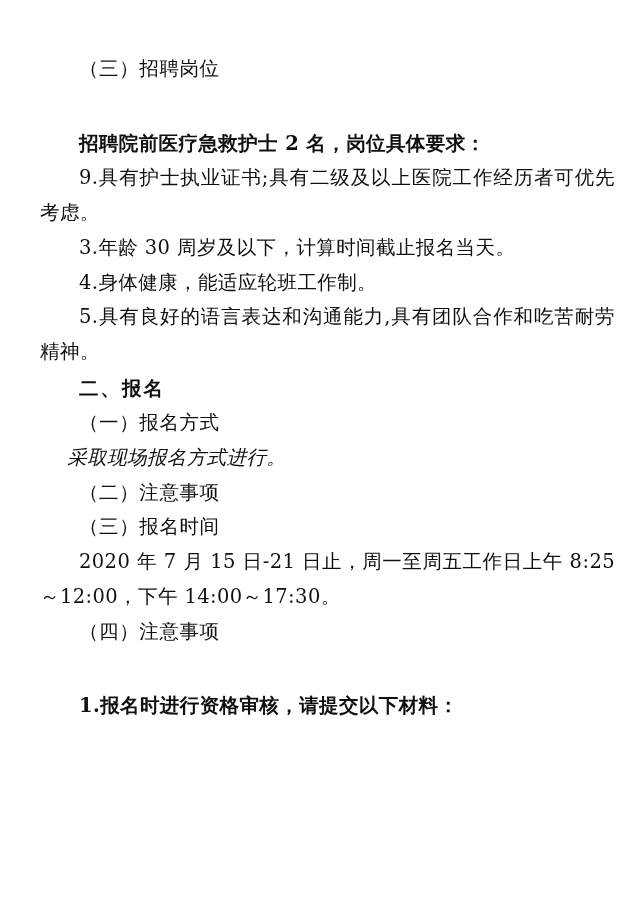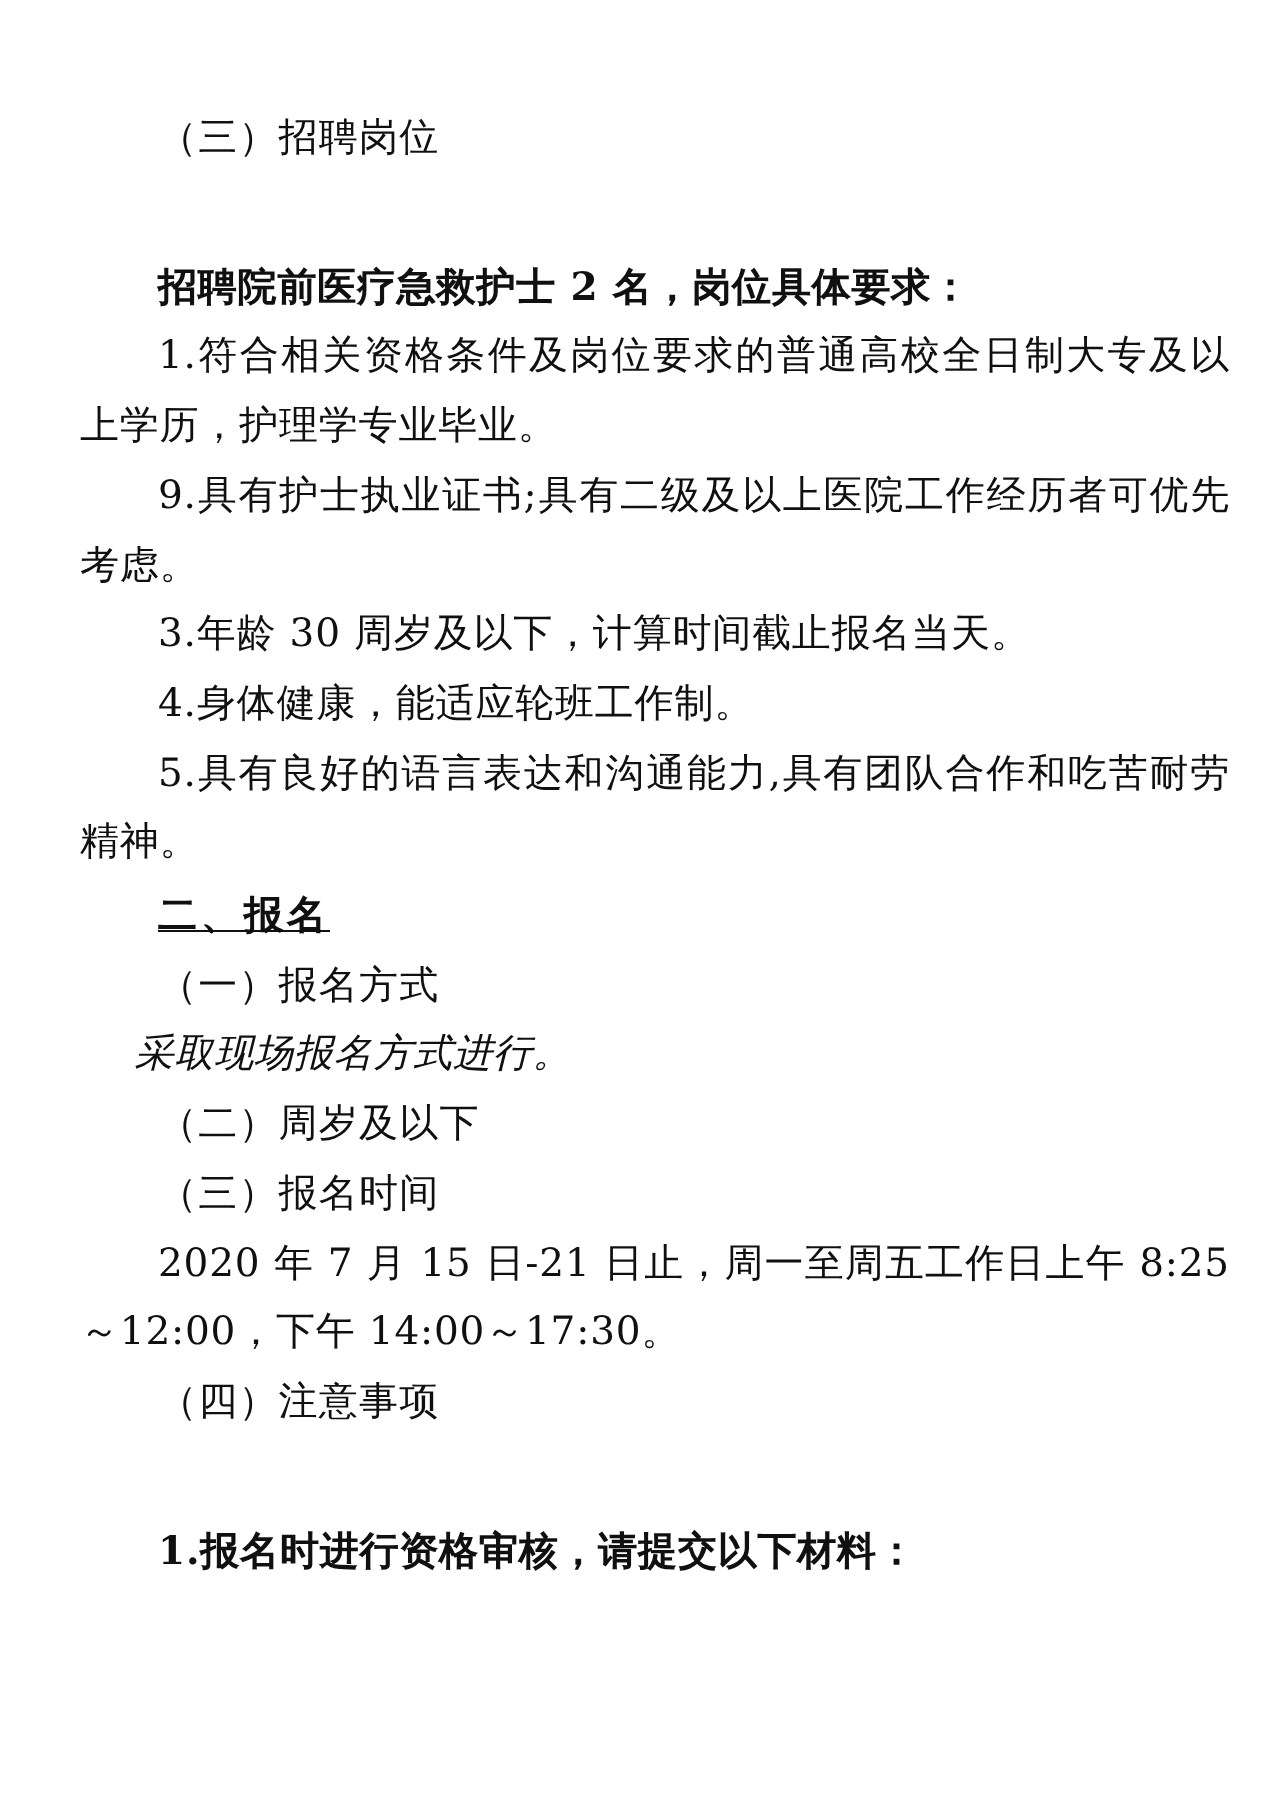--- a/index.html
+++ b/index.html
@@ -40,57 +40,55 @@
     font-style: italic;
   }
   .bold {
     font-weight: 700;
     margin-top: 40px;
   }
   .sec-head {
     text-indent: 2em;
     font-weight: 700;
     letter-spacing: 2px;
-    text-decoration: underline;
   }
   .sub-head {
     text-indent: 2em;
     letter-spacing: 0.6px;
   }
   .gap-top {
     margin-top: 2px;
   }
 </style>
 </head>
 <body>
 
 <div class="page">
   <div class="doc">
 
     <p class="sub-head">（三）招聘岗位</p>
 
     <p class="indent1 bold">招聘院前医疗急救护士 2 名，岗位具体要求：</p>
 
-    <p class="indent1">1.符合相关资格条件及岗位要求的普通高校全日制大专及以上学历，护理学专业毕业。</p>
 
     <p class="indent1">9.具有护士执业证书;具有二级及以上医院工作经历者可优先考虑。</p>
 
     <p class="indent1">3.年龄 30 周岁及以下，计算时间截止报名当天。</p>
 
     <p class="indent1">4.身体健康，能适应轮班工作制。</p>
 
     <p class="indent1">5.具有良好的语言表达和沟通能力,具有团队合作和吃苦耐劳精神。</p>
 
     <p class="sec-head gap-top">二、报名</p>
 
     <p class="sub-head">（一）报名方式</p>
 
     <p class="indent-half">采取现场报名方式进行。</p>
 
-    <p class="sub-head">（二）周岁及以下</p>
+    <p class="sub-head">（二）注意事项</p>
 
 
     <p class="sub-head">（三）报名时间</p>
 
     <p class="indent1">2020 年 7 月 15 日-21 日止，周一至周五工作日上午 8:25～12:00，下午 14:00～17:30。</p>
 
     <p class="sub-head">（四）注意事项</p>
 
     <p class="indent1 bold">1.报名时进行资格审核，请提交以下材料：</p>
 

